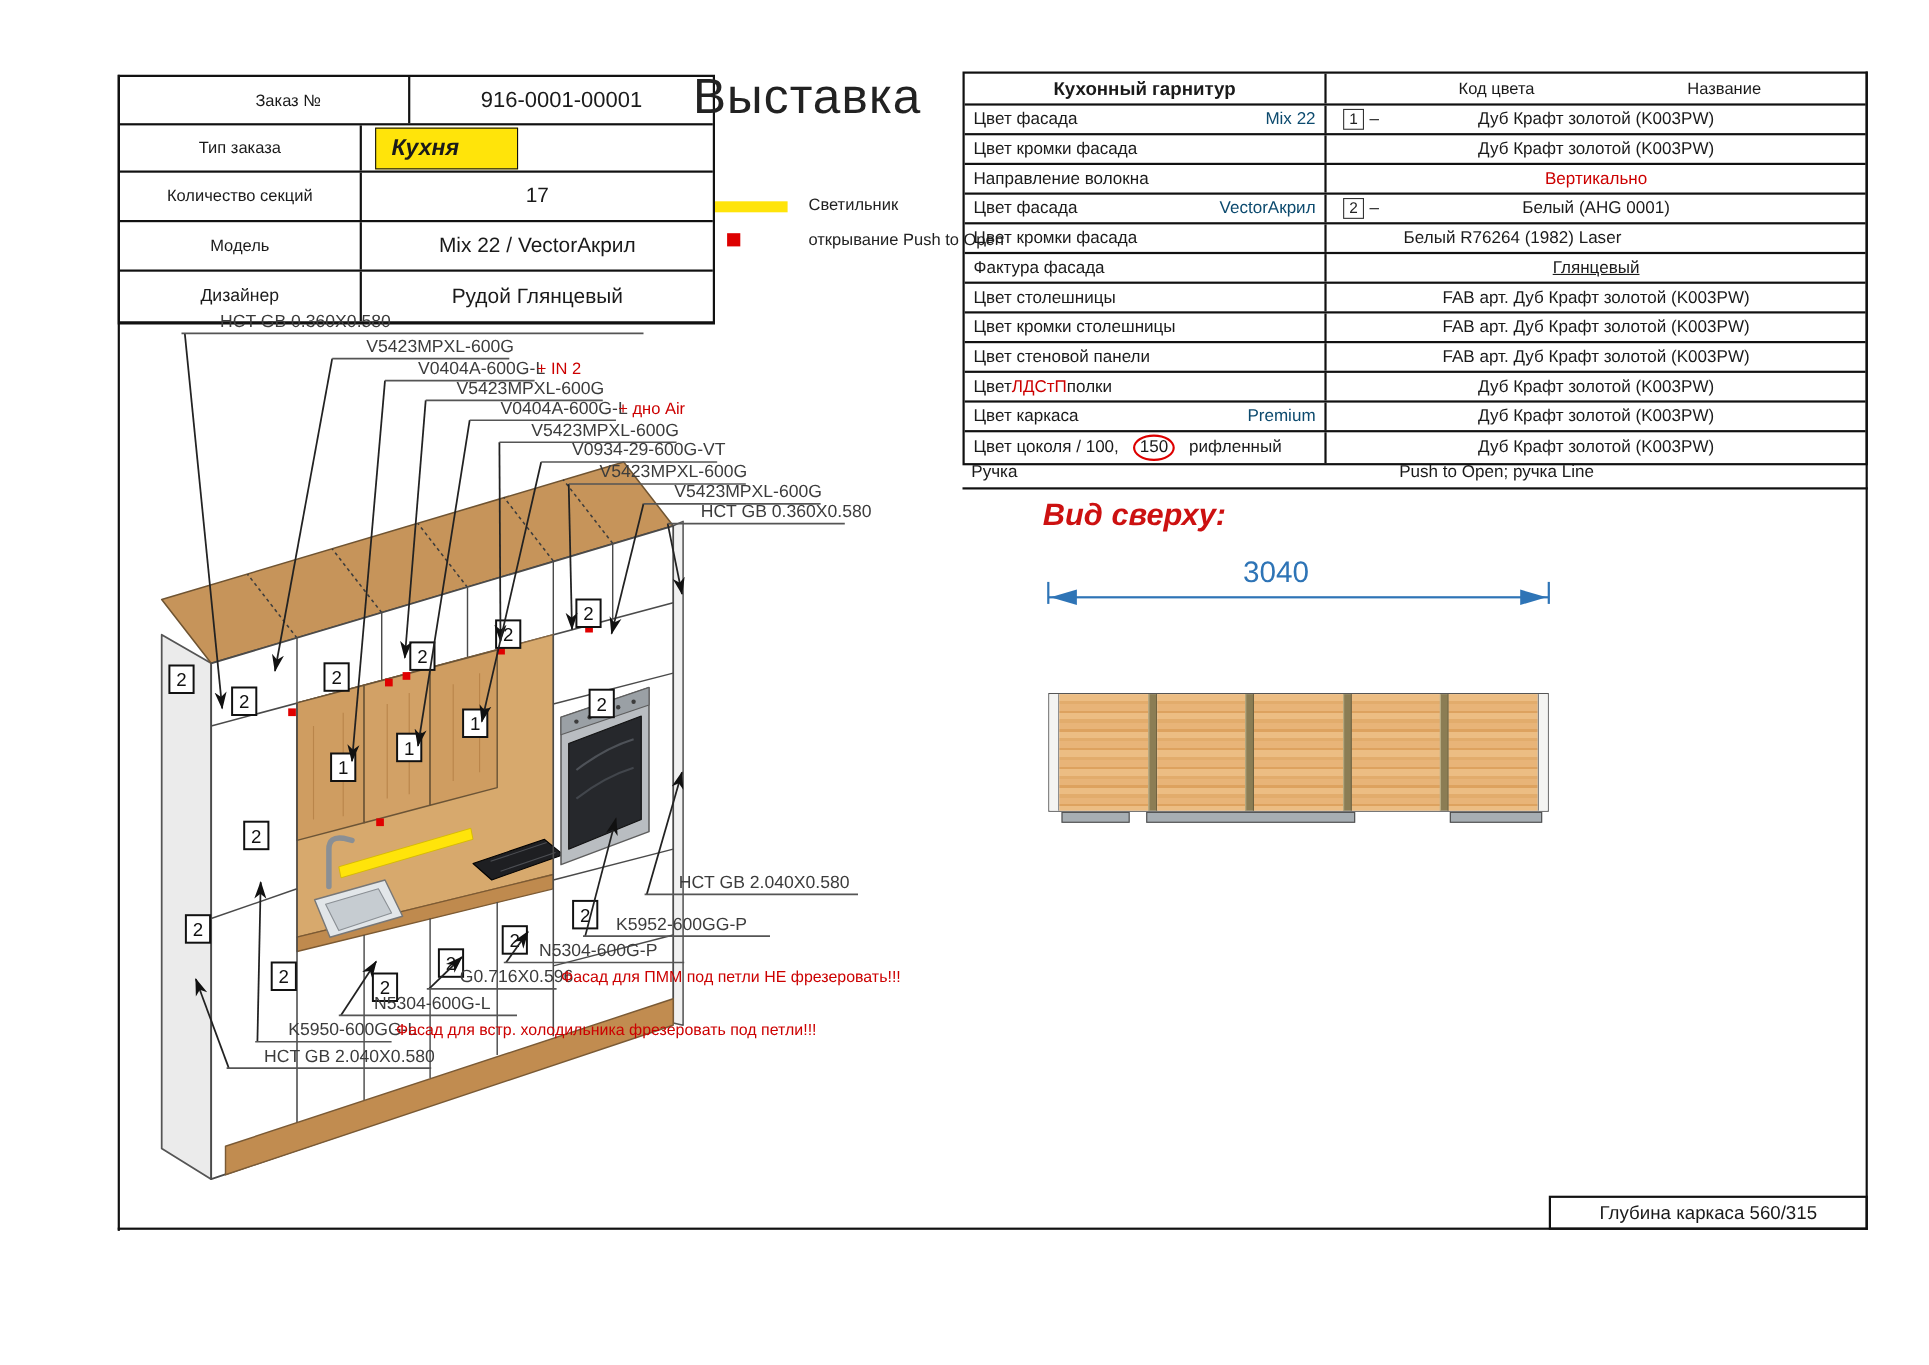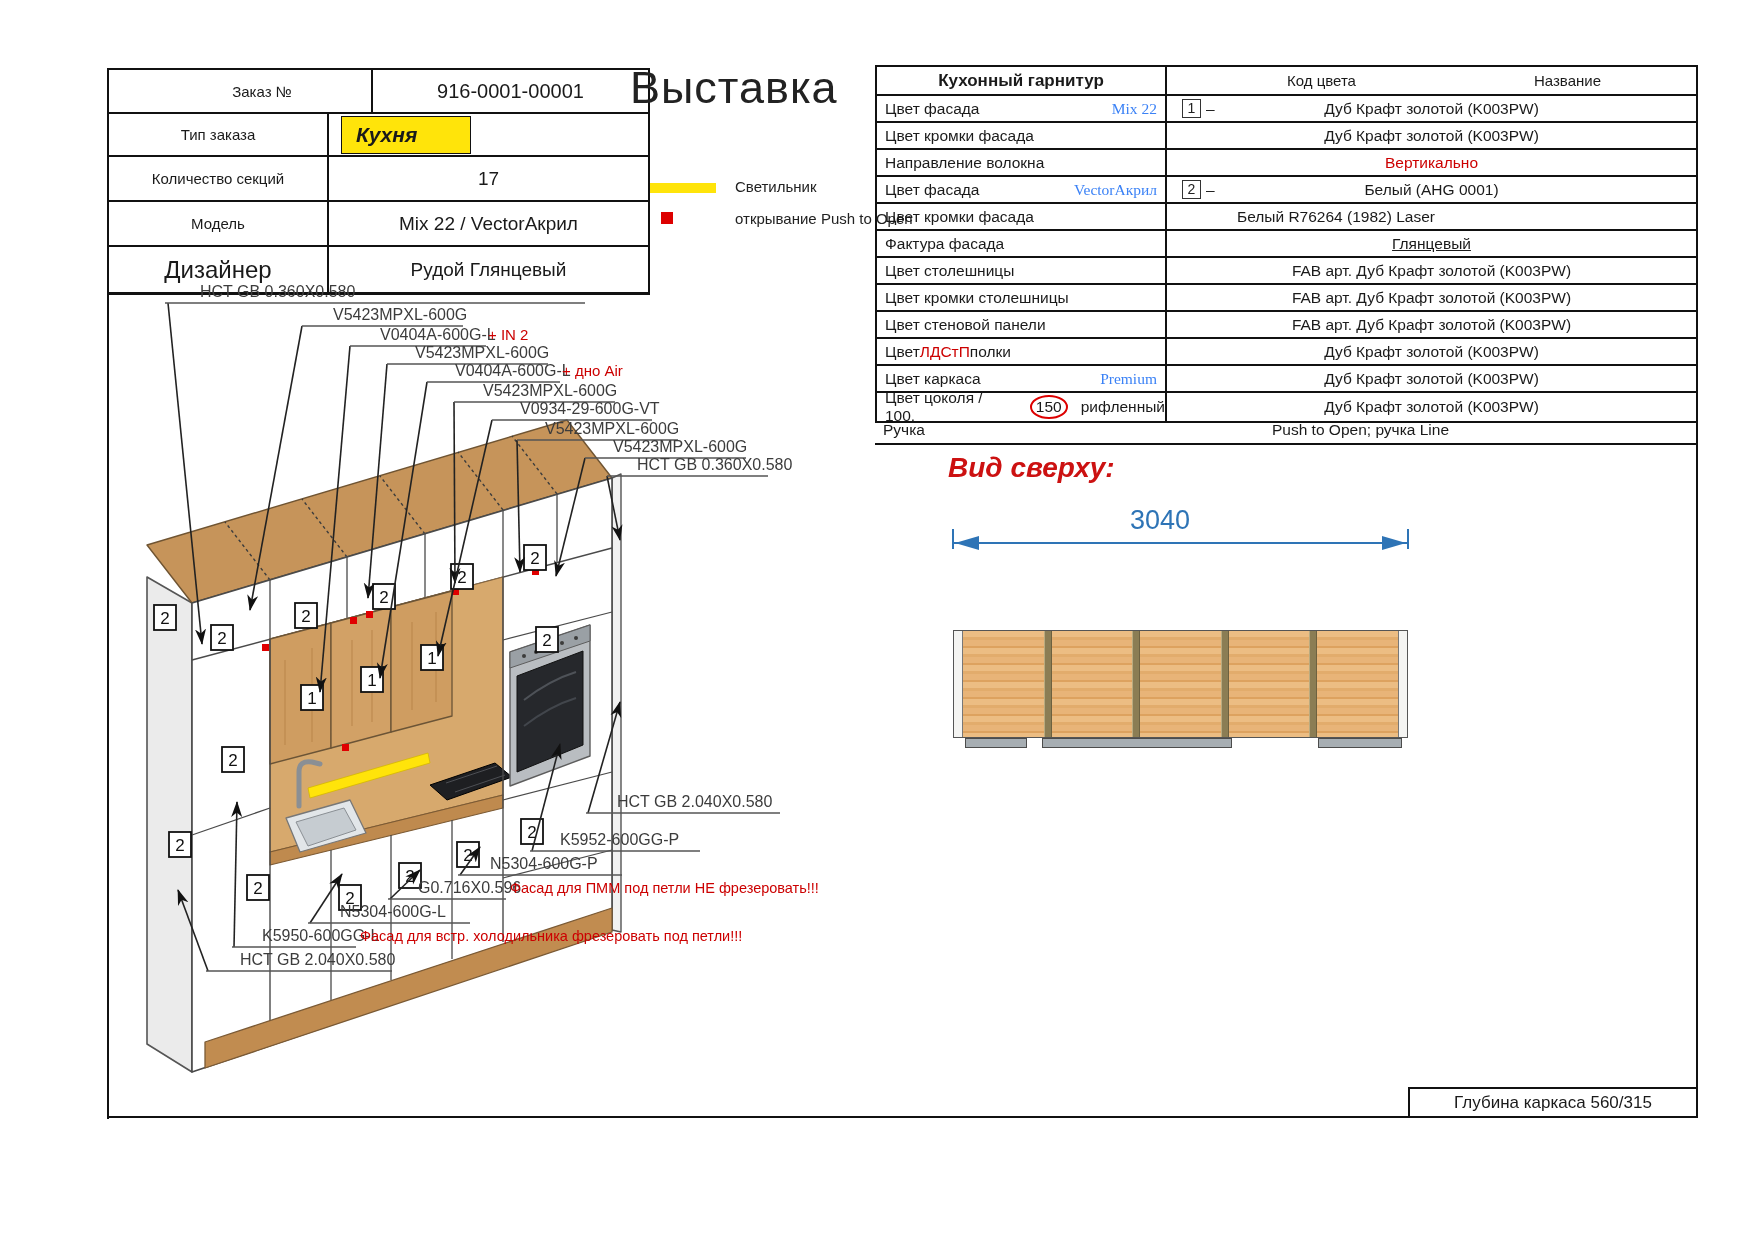--- a/index.html
+++ b/index.html
@@ -21,26 +21,26 @@
   .title{position:absolute;left:630px;top:62px;width:230px;
          font-size:45px;color:#222;letter-spacing:1px;}
   .leg-bar{position:absolute;left:650px;top:183px;width:66px;height:10px;background:#ffe40a;}
   .leg-sq{position:absolute;left:661px;top:212px;width:12px;height:12px;background:#dd0000;}
   .leg-txt{position:absolute;font-size:15px;color:#222;}
   
   .specs{position:absolute;left:875px;top:65px;width:823px;border:2px solid #111;box-sizing:border-box;}
   .srow{display:flex;border-top:2px solid #111;height:27px;box-sizing:border-box;}
   .srow:first-child{border-top:none;}
   .scell{box-sizing:border-box;display:flex;align-items:center;font-size:15.5px;}
-  .slabel{width:290px;border-right:2px solid #111;padding-left:8px;position:relative;}
+  .slabel{width:329px;border-right:2px solid #111;padding-left:8px;position:relative;}
   .svalue{flex:1;justify-content:center;position:relative;}
   .shead .slabel{justify-content:center;font-weight:bold;font-size:17px;padding-left:0;}
   .shead .svalue{justify-content:space-between;padding:0 95px 0 120px;font-size:15px;}
   .red{color:#cc0000;}
-  .tag{position:absolute;right:8px;color:#3b82f6;font-family:Liberation Serif, serif;}
+  .tag{position:absolute;right:8px;color:#0c4a6e;}
   .uline{text-decoration:underline;}
   .codebox{position:absolute;left:15px;display:flex;align-items:center;gap:5px;color:#222;}
   .cbox{display:inline-block;border:1.5px solid #333;min-width:15px;text-align:center;
         font-size:14px;line-height:17px;padding:0 1px;}
   .circ{display:inline-block;border:2.5px solid #dd0000;border-radius:50%;padding:1px 4px;
         color:#1a1a1a;margin:0 13px;}
   .handle-row{position:absolute;left:875px;top:417px;width:823px;height:28px;display:flex;
               align-items:center;border-bottom:2.5px solid #111;box-sizing:border-box;}
   .handle-row .hl{font-size:15.5px;padding-left:8px;flex:0 0 290px;}
   .handle-row .hv{flex:1;text-align:center;font-size:15.5px;padding-right:150px;}
@@ -95,21 +95,21 @@
     </div>
     <div class="orow" style="height:45px;">
       <div class="olabel">Количество секций</div>
       <div class="oval">17</div>
     </div>
     <div class="orow" style="height:45px;">
       <div class="olabel">Модель</div>
       <div class="oval">Mix 22 / VectorАкрил</div>
     </div>
     <div class="orow" style="height:47px;">
-      <div class="olabel" style="font-size:24px;">Дизайнер</div>
+      <div class="olabel" style="font-size:16px;">Дизайнер</div>
       <div class="oval">Рудой Глянцевый</div>
     </div>
   </div>
 
   <div class="title">Выставка</div>
   <div class="leg-bar"></div>
   <div class="leg-txt" style="left:735px;top:178px;">Светильник</div>
   <div class="leg-sq"></div>
   <div class="leg-txt" style="left:735px;top:210px;">открывание Push to Open</div>
 

